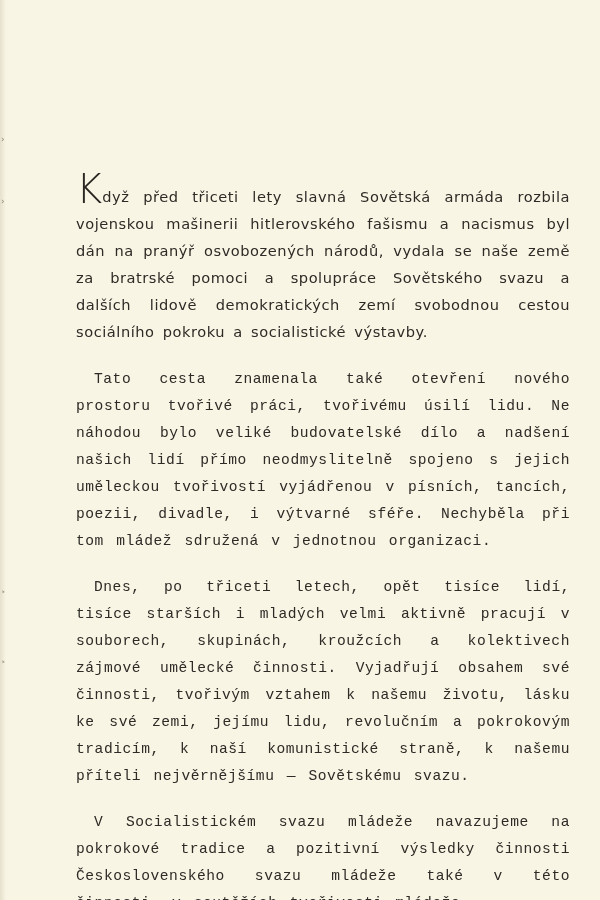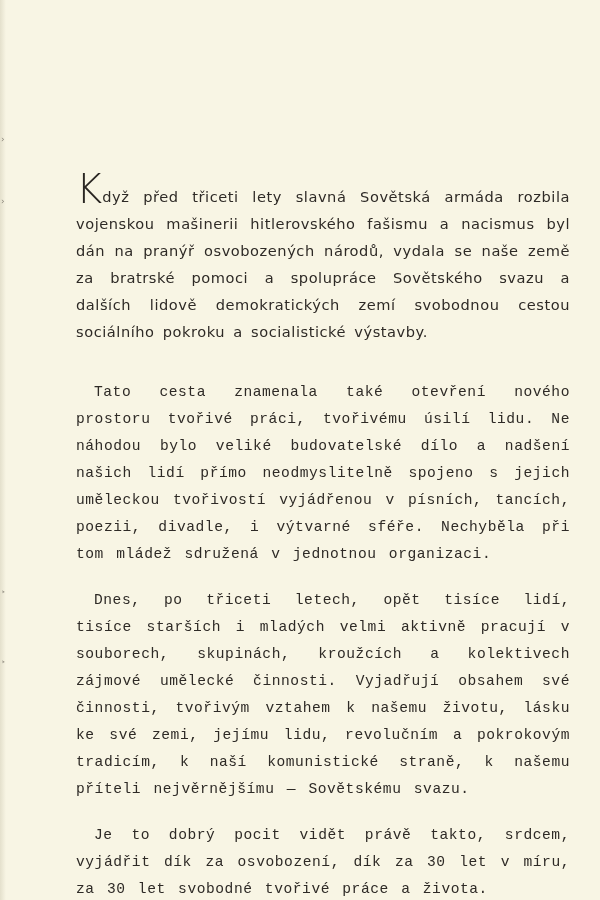--- a/index.html
+++ b/index.html
@@ -31,30 +31,29 @@
     }
     .para.indent { text-indent: 18px; font-family: Liberation Mono, monospace; }
     .drop-cap {
       font-size: 40px;
       line-height: 27px;
       font-weight: 300;
       letter-spacing: 0;
       vertical-align: -1px;
       color: #2a2622;
     }
-    .p1 { margin-bottom: 34px; }
+    .p1 { margin-bottom: 21px; }
   </style>
 </head>
 <body>
 
 <div class="page-edge"></div>
 <span class="binding-mark" style="top:134px">›</span>
 <span class="binding-mark" style="top:196px">›</span>
 <span class="binding-mark" style="top:590px">˃</span>
 <span class="binding-mark" style="top:660px">˃</span>
 
 <article class="text-block">
   <p class="para p1"><span class="drop-cap">K</span><span>dyž před třiceti lety slavná Sovětská armáda rozbila vojenskou mašinerii hitlerovského fašismu a nacismus byl dán na pranýř osvobozených národů, vydala se naše země za bratrské pomoci a spolupráce Sovětského svazu a dalších lidově demokratických zemí svobodnou cestou sociálního pokroku a socialistické výstavby.</span></p>
   <p class="para indent">Tato cesta znamenala také otevření nového prostoru tvořivé práci, tvořivému úsilí lidu. Ne náhodou bylo veliké budovatelské dílo a nadšení našich lidí přímo neodmyslitelně spojeno s jejich uměleckou tvořivostí vyjádřenou v písních, tancích, poezii, divadle, i výtvarné sféře. Nechyběla při tom mládež sdružená v jednotnou organizaci.</p>
   <p class="para indent">Dnes, po třiceti letech, opět tisíce lidí, tisíce starších i mladých velmi aktivně pracují v souborech, skupinách, kroužcích a kolektivech zájmové umělecké činnosti. Vyjadřují obsahem své činnosti, tvořivým vztahem k našemu životu, lásku ke své zemi, jejímu lidu, revolučním a pokrokovým tradicím, k naší komunistické straně, k našemu příteli nejvěrnějšímu — Sovětskému svazu.</p>
-  <p class="para indent">Je to dobrý pocit vidět právě takto, srdcem, vyjádřit dík za osvobození, dík za 30 let v míru, za 30 let svobodné tvořivé práce a života.</p>
   <p class="para indent">V Socialistickém svazu mládeže navazujeme na pokrokové tradice a pozitivní výsledky činnosti Československého svazu mládeže také v této činnosti, v soutěžích tvořivosti mládeže.</p>
 </article>
 
 </body></html>

